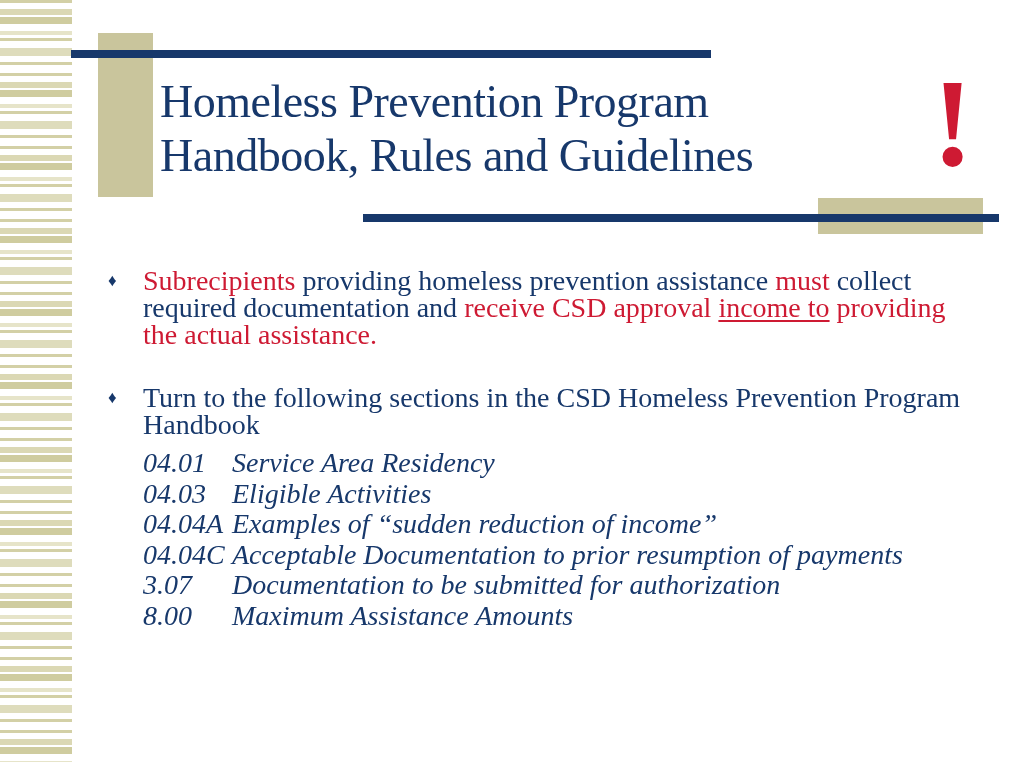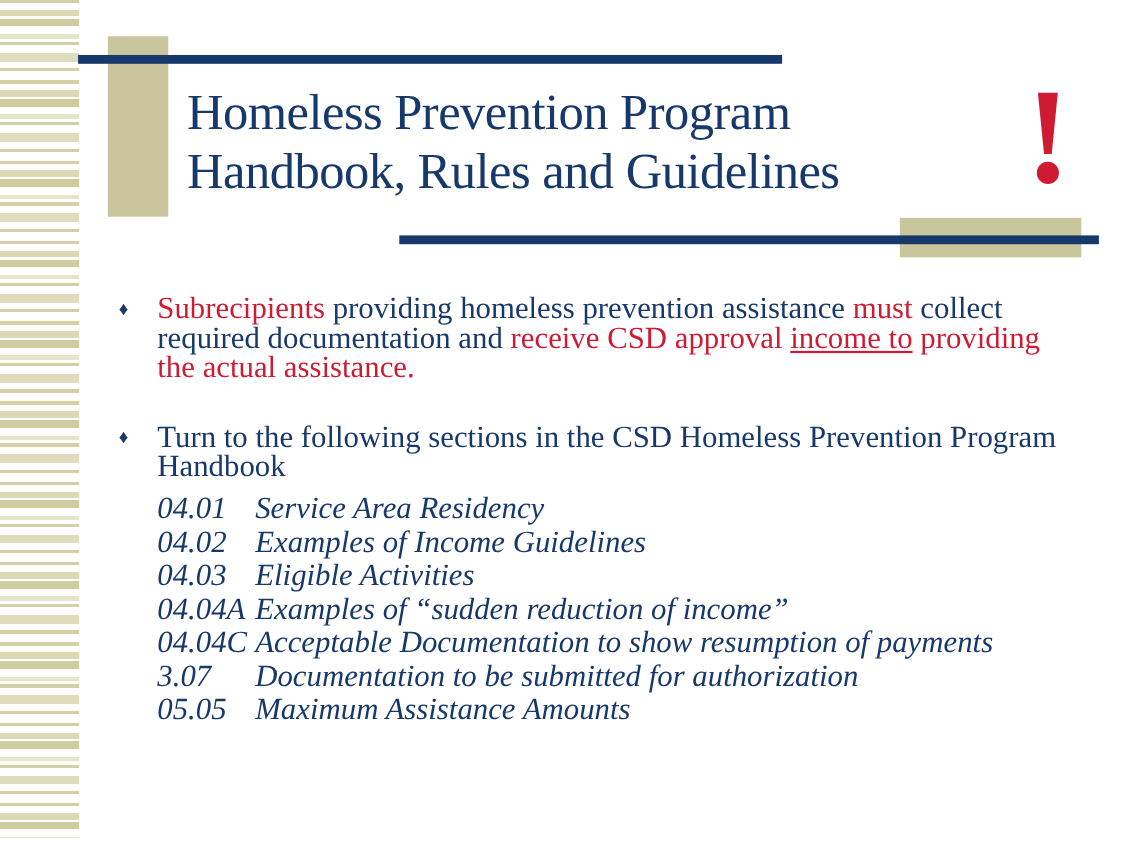--- a/index.html
+++ b/index.html
@@ -29,21 +29,21 @@
   }
   .tan-left{
     position:absolute;left:98px;top:33px;width:55px;height:164px;
     background:var(--tan);
   }
   .bar-top{
     position:absolute;left:71px;top:50px;width:640px;height:8px;
     background:var(--navy);z-index:2;
   }
   .page-title{
-    position:absolute;left:170px;top:75px;width:720px;
+    position:absolute;left:160px;top:75px;width:720px;
     font-size:46px;line-height:54px;color:var(--navy);
     letter-spacing:-0.5px;
   }
   .page-title span{display:block;}
   .excl{
     position:absolute;left:932px;top:62px;
     font-size:124px;line-height:1;font-weight:bold;
     color:var(--red);
   }
   .tan-right{
@@ -100,19 +100,18 @@
 </div>
 
 <div class="bullet-item b2">
   <span class="bullet-glyph">♦</span>
   <span class="bullet-para">Turn to the following sections in the CSD Homeless Prevention Program
 Handbook</span>
 </div>
 
 <div class="sections">
     <div class="section-row"><span class="section-code">04.01</span><span>Service Area Residency</span></div>
-    <div class="section-row"><span class="section-code">04.02</span><span>Examples of Income Guidelines</span></div>
     <div class="section-row"><span class="section-code">04.03</span><span>Eligible Activities</span></div>
     <div class="section-row"><span class="section-code">04.04A</span><span>Examples of “sudden reduction of income”</span></div>
-    <div class="section-row"><span class="section-code">04.04C</span><span>Acceptable Documentation to show resumption of payments</span></div>
+    <div class="section-row"><span class="section-code">04.04C</span><span>Acceptable Documentation to prior resumption of payments</span></div>
     <div class="section-row"><span class="section-code">3.07</span><span>Documentation to be submitted for authorization</span></div>
-    <div class="section-row"><span class="section-code">05.05</span><span>Maximum Assistance Amounts</span></div>
+    <div class="section-row"><span class="section-code">8.00</span><span>Maximum Assistance Amounts</span></div>
   </div>
 
 </body></html>

